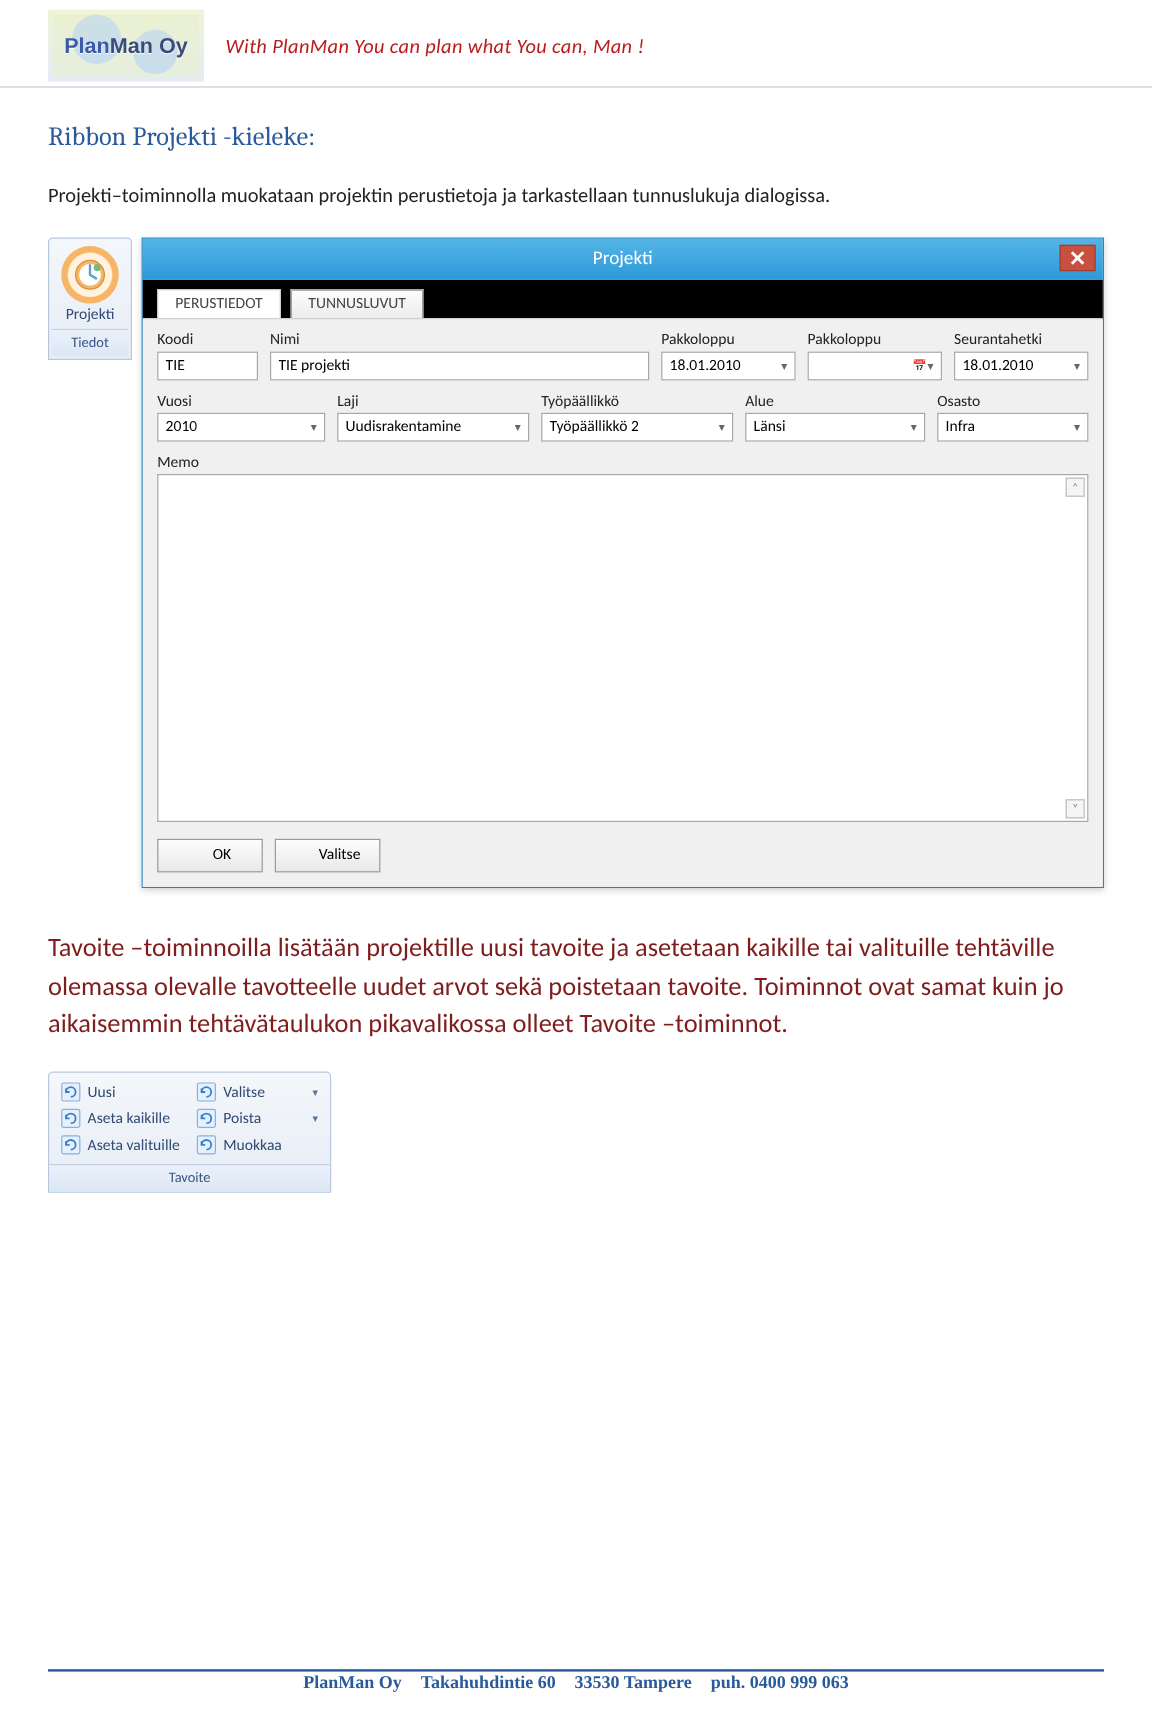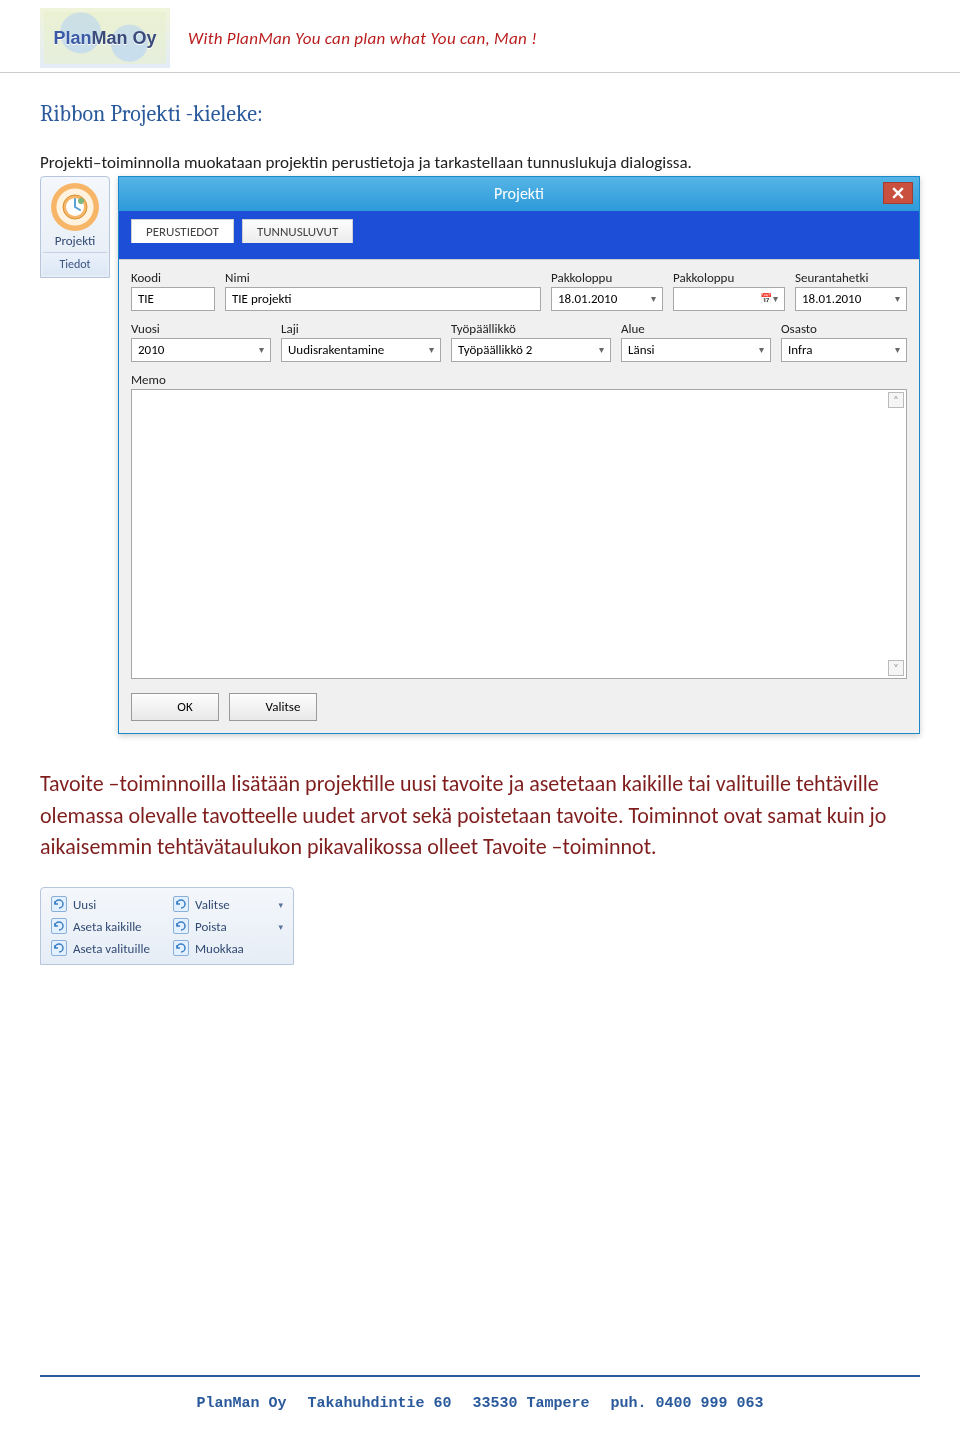--- a/index.html
+++ b/index.html
@@ -53,20 +53,21 @@
   h1.section-title {
     color: #2a5a9c;
     font-family: Cambria, Georgia, serif;
     font-size: 22px;
     font-weight: normal;
     margin-bottom: 24px;
   }
   .para {
     font-size: 17px;
     color: #222;
+    margin-bottom: 22px;
     line-height: 1.45;
   }
   .para2 {
     font-size: 22px;
     color: #7f1d1d;
     margin: 34px 0 20px 0;
     line-height: 1.45;
   }
   
   .ribbon-row { display: flex; align-items: flex-start; gap: 8px; }
@@ -115,22 +116,22 @@
   .close-btn {
     position: absolute; right: 6px; top: 5px;
     width: 30px; height: 22px;
     background: #c94f3e;
     display: flex; align-items: center; justify-content: center;
     border: 1px solid #a23d30;
   }
   .close-btn svg { width: 12px; height: 12px; }
   .dialog-tabs {
     display: flex; gap: 8px;
-    padding: 8px 12px 16px 12px;
-    background: #1d4ed8;
+    padding: 8px 12px 0 12px;
+    background: #000000;
     border-bottom: 1px solid #d0d0d0;
   }
   .tab {
     background: linear-gradient(180deg,#fdfdfd,#ececec);
     border: 1px solid #cfcfcf;
     border-bottom: none;
     padding: 4px 14px;
     font-size: 13px;
     color: #444;
   }
@@ -172,21 +173,21 @@
   .btn {
     min-width: 88px;
     height: 28px;
     border: 1px solid #9a9a9a;
     background: linear-gradient(180deg,#fdfdfd,#e8e8e8);
     font-size: 13px;
     display: flex; align-items: center; justify-content: center; padding-left: 20px;
   }
   
   .tavoite-group {
-    width: 254px;
+    width: 236px;
     border: 1px solid #b7c6db;
     border-radius: 4px 4px 0 0;
     background: linear-gradient(180deg,#f4f7fb,#e6edf6);
     margin-top: 24px;
   }
   .tavoite-grid {
     display: grid;
     grid-template-columns: 1fr 1fr;
     gap: 2px 4px;
     padding: 6px;
@@ -211,25 +212,25 @@
     font-size: 12px; color: #3b5584;
     background: linear-gradient(180deg,#eaf1fb,#dce7f5);
     border-top: 1px solid #c3d1e3;
     padding: 4px 0;
   }
   
   .page-footer {
     position: absolute;
     left: 40px; right: 40px; bottom: 30px;
     border-top: 2px solid #2a5a9c;
-    padding-top: 18px;
+    padding-top: 2px;
     text-align: center;
     color: #2a5a9c;
     font-size: 15px;
-    font-family: Liberation Mono, monospace;
+    font-family: Liberation Serif, serif;
     font-weight: bold;
   }
   .page-footer span { margin: 0 6px; }
 </style>
 </head>
 <body>
 
 <div class="header">
   <div class="logo">
     <div class="logo-text"><span class="blue">Plan</span>Man Oy</div>
@@ -416,20 +417,21 @@
       <div class="tavoite-item">
         <span class="ticon">
             <svg viewBox="0 0 12 12">
               <path d="M2 6 A4 4 0 1 1 6 10" fill="none" stroke="#3a7fc4" stroke-width="1.5"></path>
               <path d="M2 3 L2 6 L5 6" fill="none" stroke="#3a7fc4" stroke-width="1.5"></path>
             </svg>
           </span>
         <span>Muokkaa</span>
       </div>
     </div>
+    <div class="tavoite-footer">Tavoite</div>
   </div>
 
 </div>
 
 <div class="page-footer">
   <span>PlanMan Oy</span>
   <span>Takahuhdintie 60</span>
   <span>33530 Tampere</span>
   <span>puh. 0400 999 063</span>
 </div>

